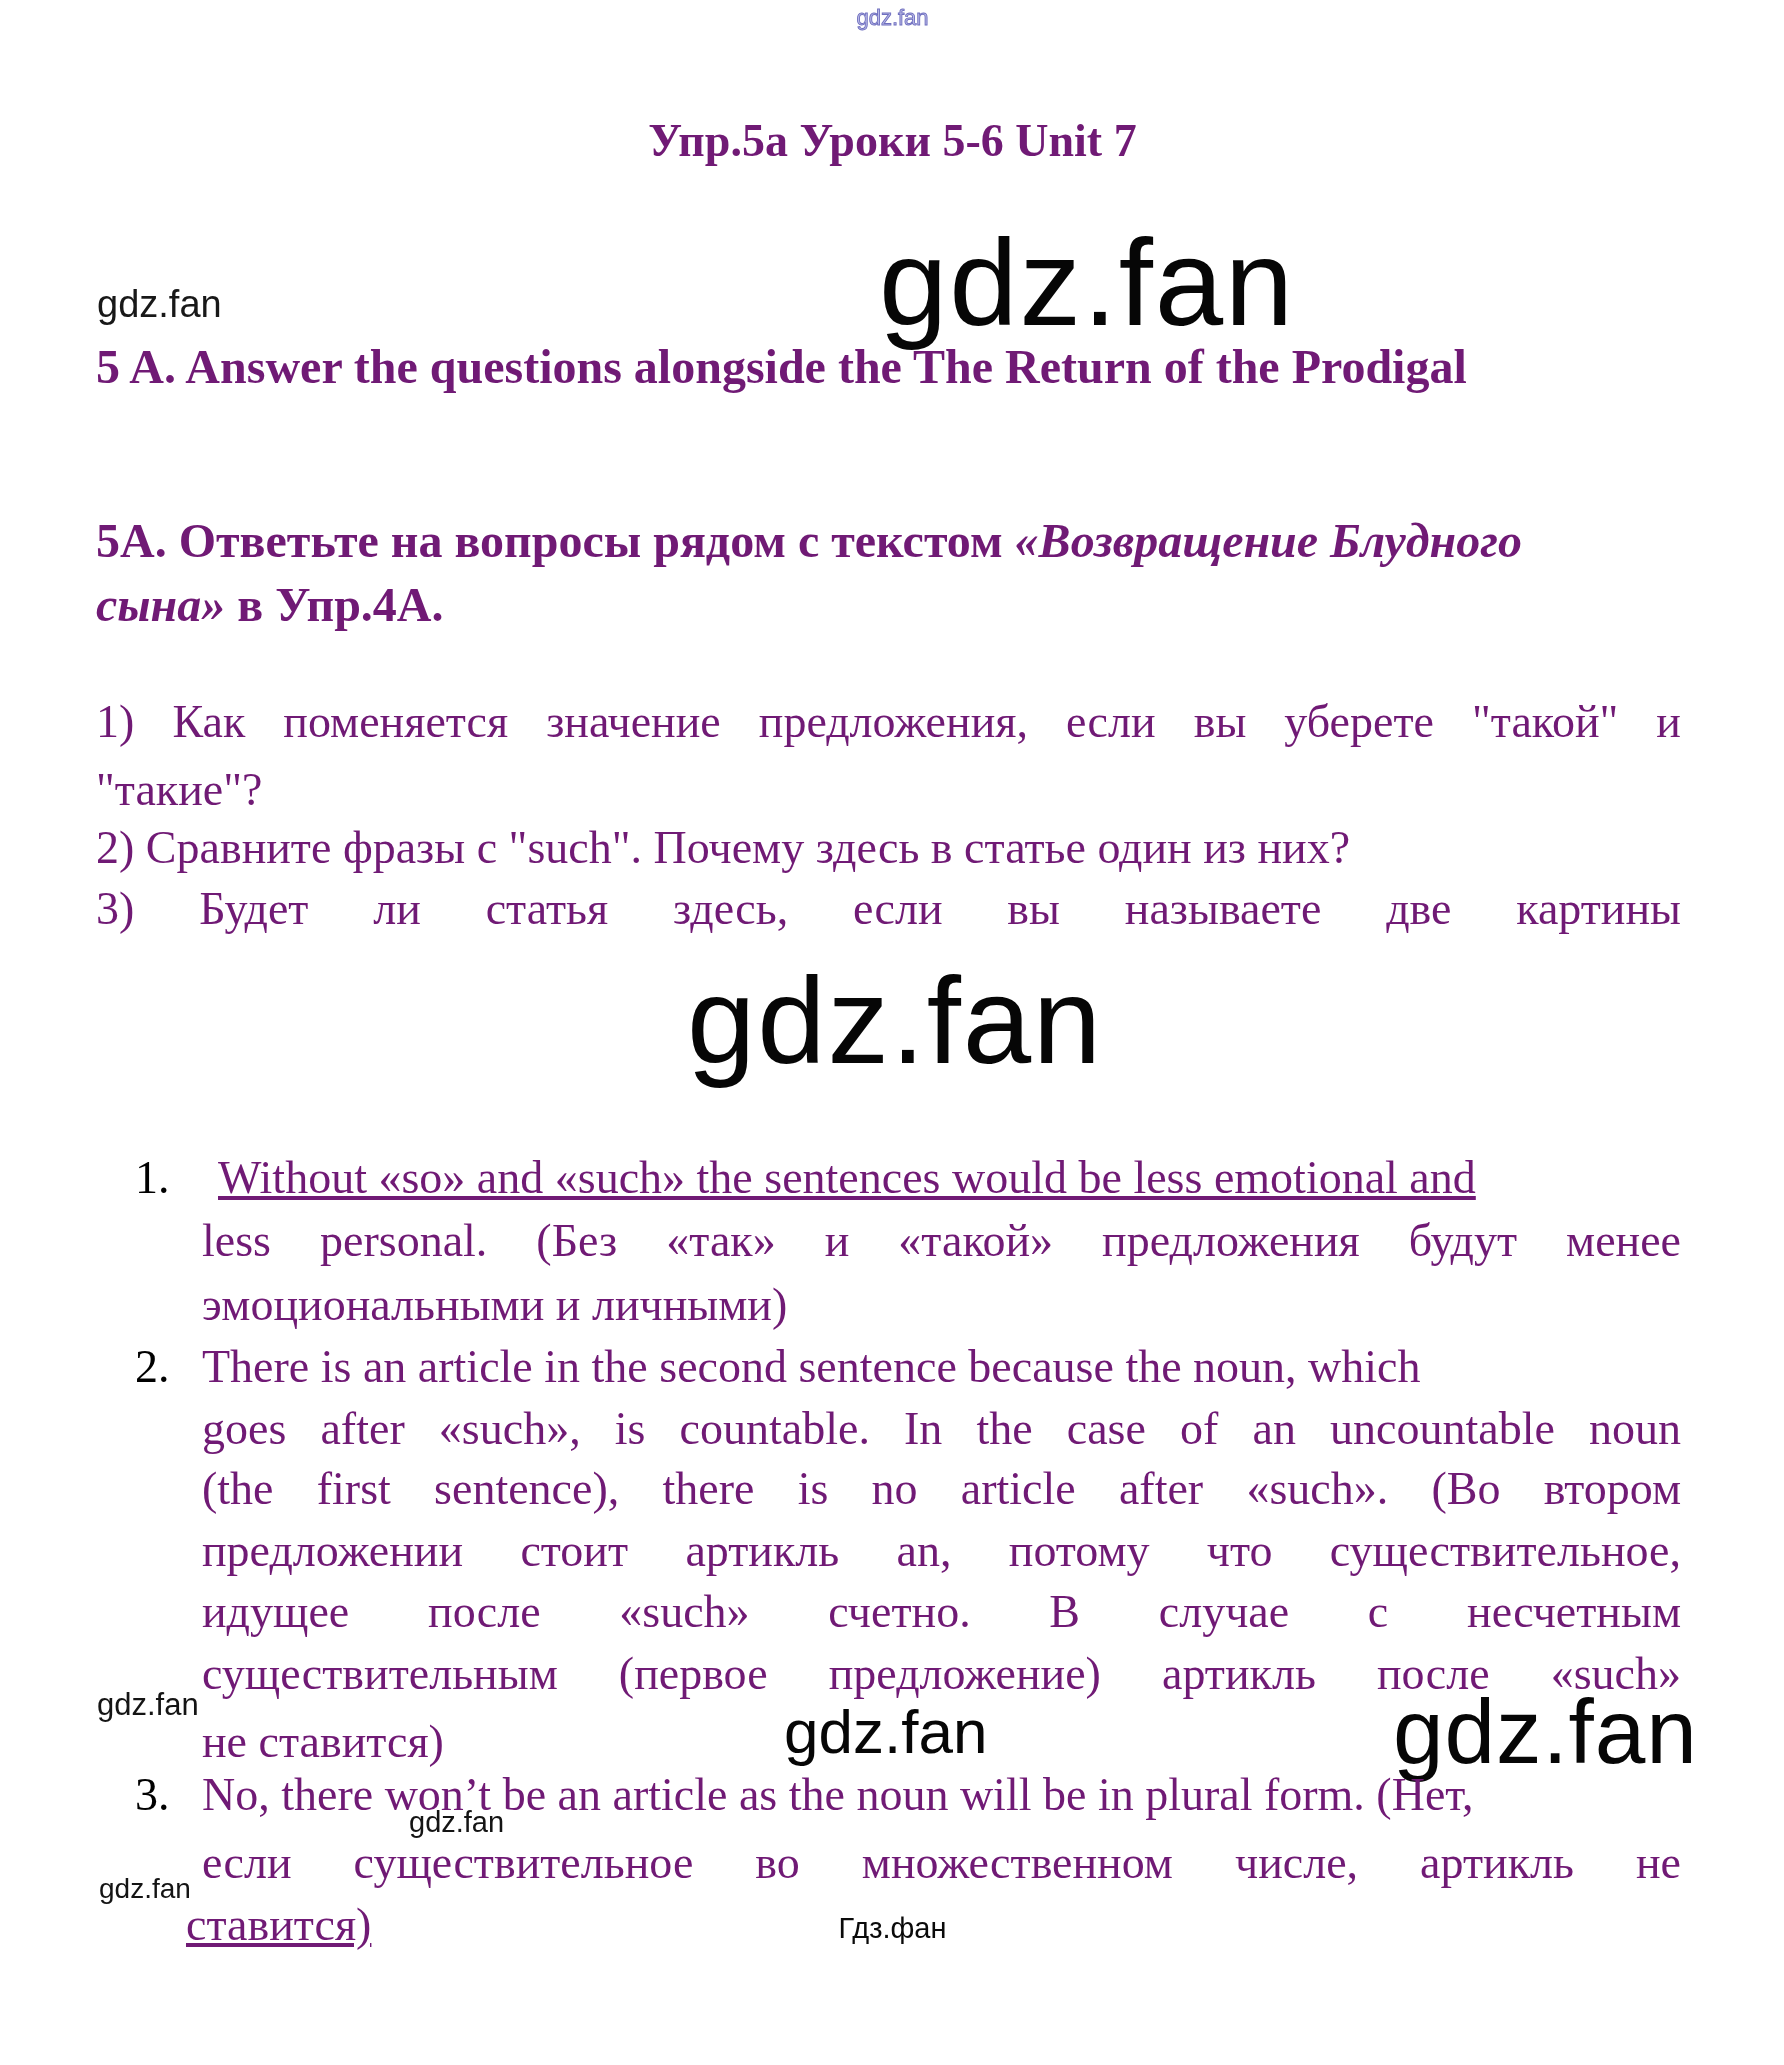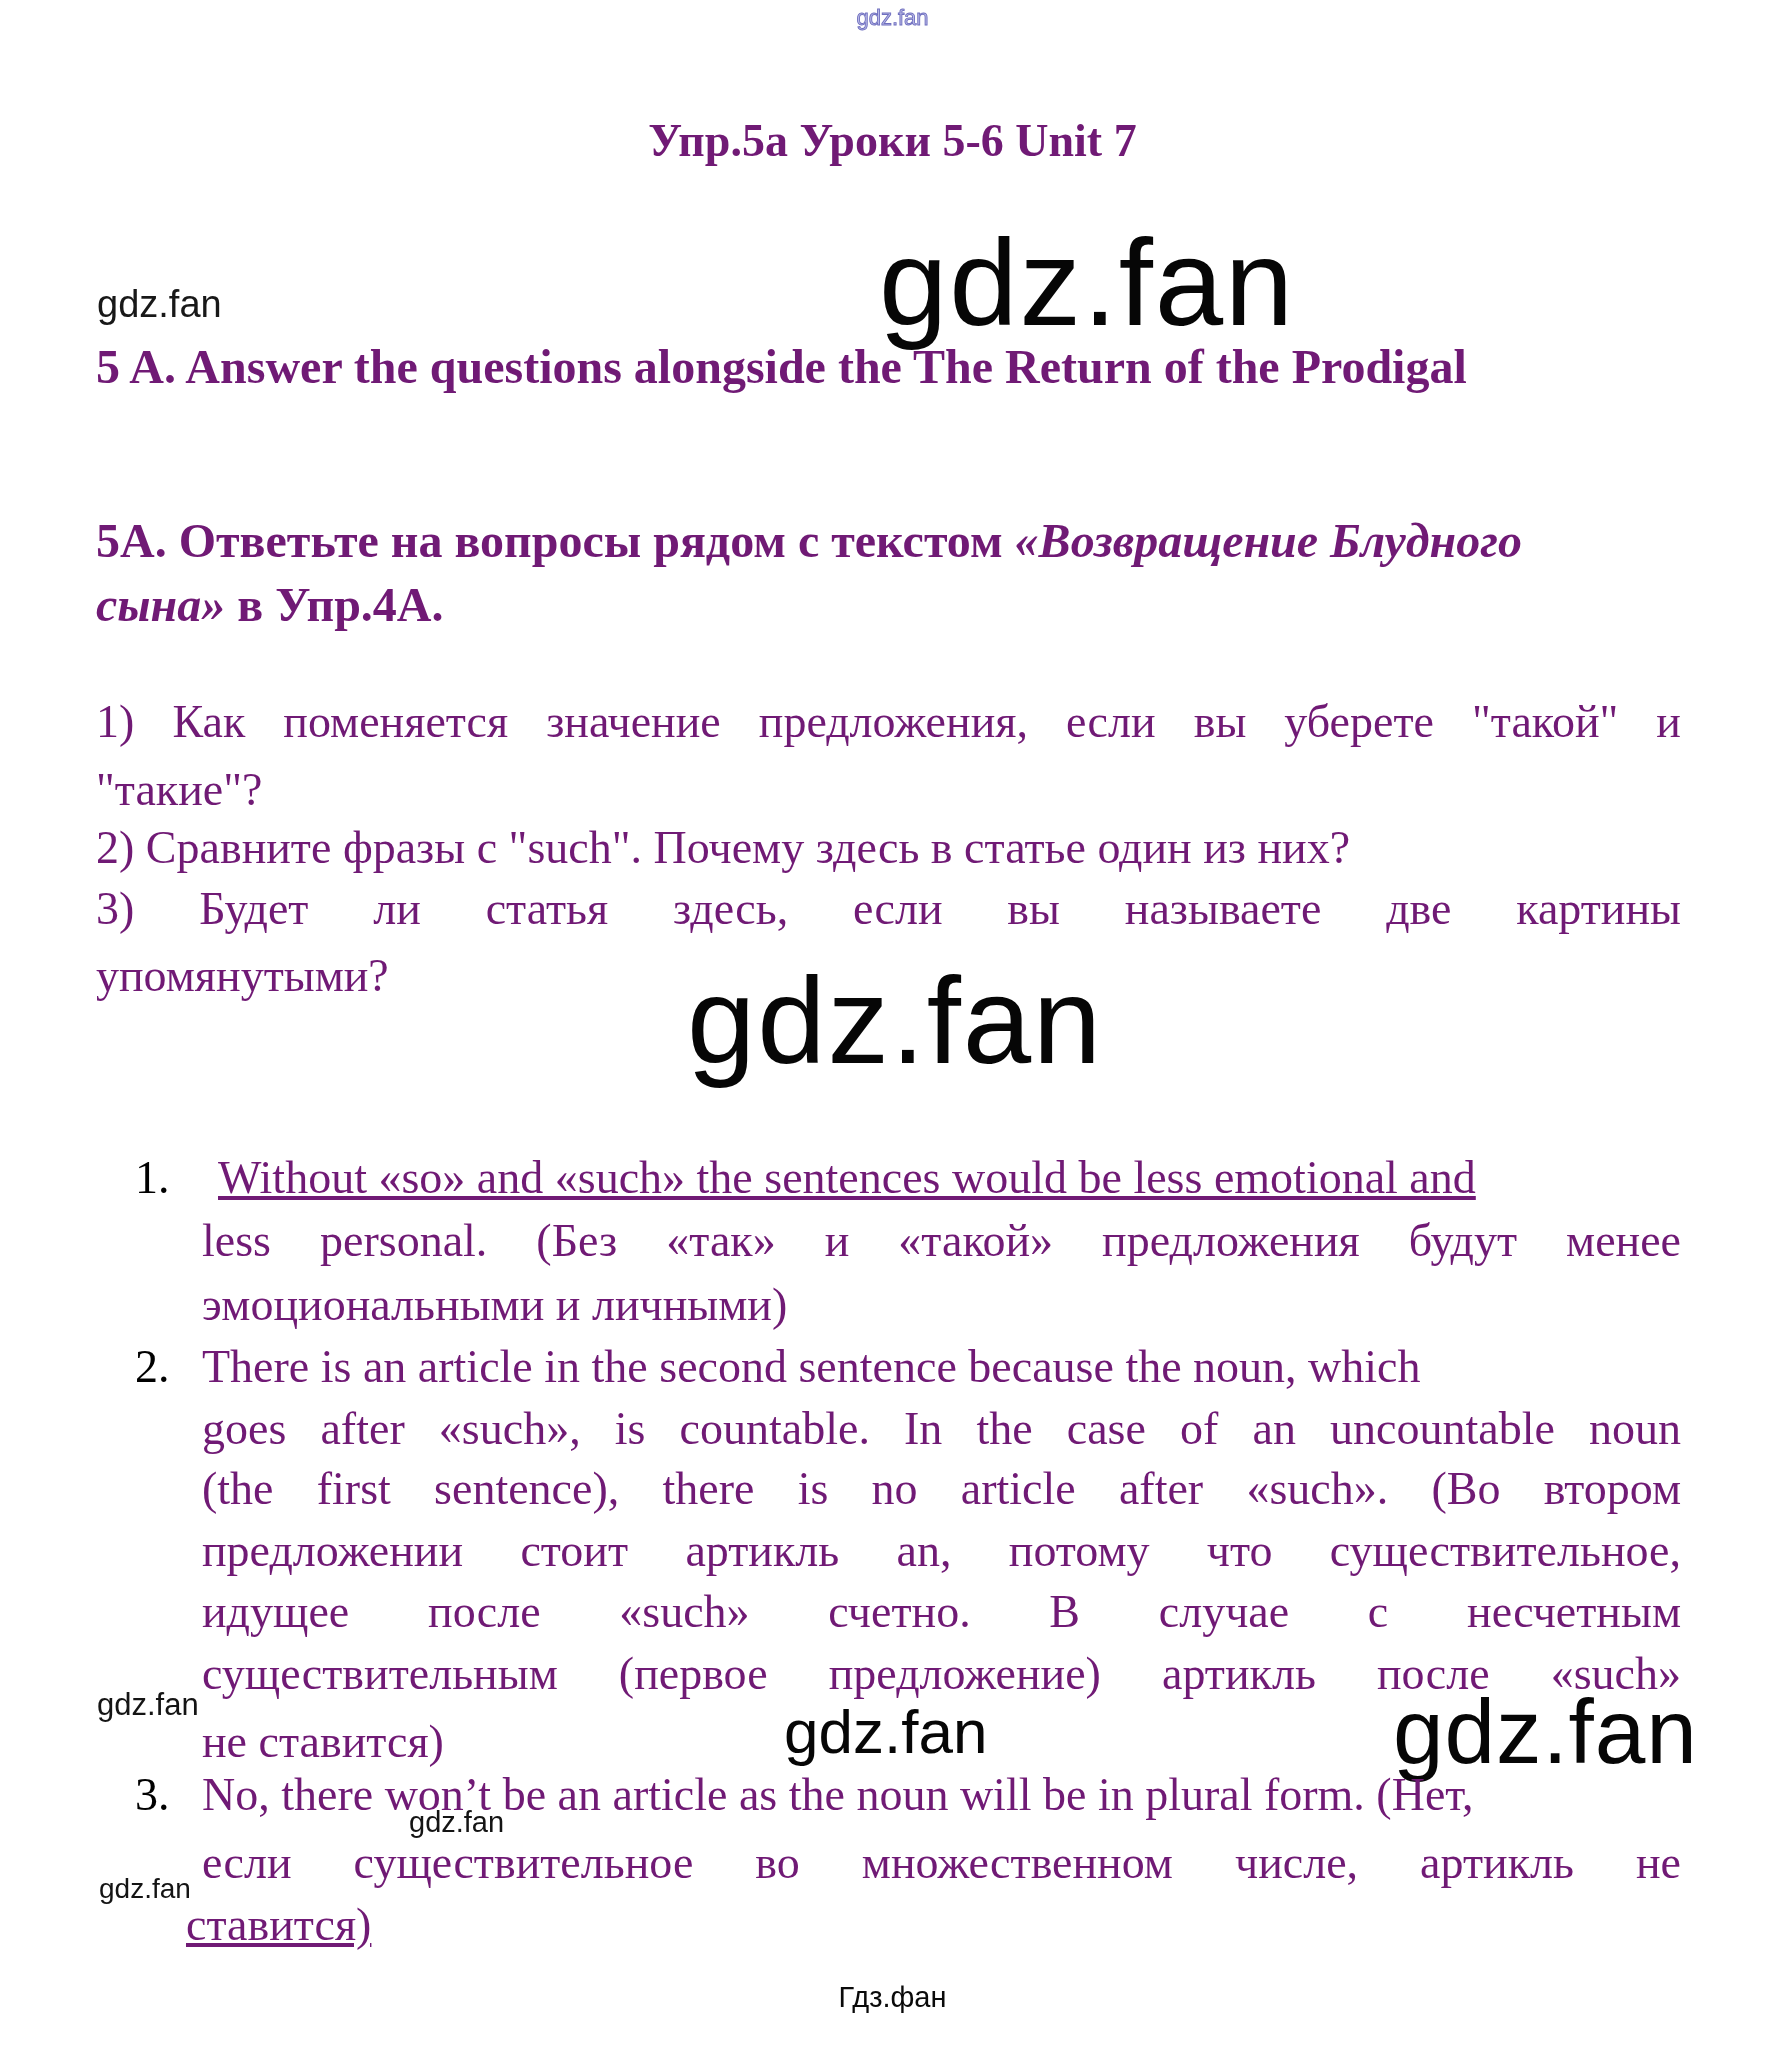--- a/index.html
+++ b/index.html
@@ -70,21 +70,20 @@
 
   <div class="line b" style="top:340px;left:96px;">5 A. Answer the questions alongside the The Return of the Prodigal</div>
 
   <div class="line b" style="top:514px;left:96px;"><span>5А. Ответьте на вопросы рядом с текстом </span><span class="it">«Возвращение Блудного</span></div>
   <div class="line b" style="top:578px;left:96px;"><span class="it">сына»</span><span> в Упр.4А.</span></div>
 
   <div class="line just" style="top:696px;left:96px;width:1585px;">1) Как поменяется значение предложения, если вы уберете "такой" и</div>
   <div class="line" style="top:764px;left:96px;">"такие"?</div>
   <div class="line" style="top:822px;left:96px;">2) Сравните фразы с "such". Почему здесь в статье один из них?</div>
   <div class="line just" style="top:883px;left:96px;width:1585px;">3) Будет ли статья здесь, если вы называете две картины</div>
-  <div class="line" style="top:950px;left:96px;">упомянутыми?</div>
 
   <div class="wm" style="top:959px;left:687px;font-size:123px;letter-spacing:1.8px;">gdz.fan</div>
 
   <div class="num" style="top:1152px;left:135px;">1.</div>
   <div class="line" style="top:1152px;left:218px;text-decoration:underline;">Without «so» and «such» the sentences would be less emotional and</div>
   <div class="line just" style="top:1215px;left:202px;width:1479px;">less personal. (Без «так» и «такой» предложения будут менее</div>
   <div class="line" style="top:1279px;left:202px;">эмоциональными и личными)</div>
 
   <div class="num" style="top:1341px;left:135px;">2.</div>
   <div class="line" style="top:1341px;left:202px;">There is an article in the second sentence because the noun, which</div>
@@ -106,16 +105,16 @@
   <div class="line" style="top:1769px;left:202px;">No, there won’t be an article as the noun will be in plural form. (Нет,</div>
 
   <div class="wm" style="top:1808px;left:409px;font-size:29px;color:#141414;">gdz.fan</div>
 
   <div class="line just" style="top:1837px;left:202px;width:1479px;">если существительное во множественном числе, артикль не</div>
 
   <div class="wm" style="top:1875px;left:99px;font-size:28px;color:#141414;">gdz.fan</div>
 
   <div class="line" style="top:1899px;left:186px;text-decoration:underline;">ставится)</div>
 
-  <div class="footer-brand" style="top:1981px;">Гдз.фан</div>
+  <div class="footer-brand" style="top:1912px;">Гдз.фан</div>
 
 </div>
 
 
 </body></html>

